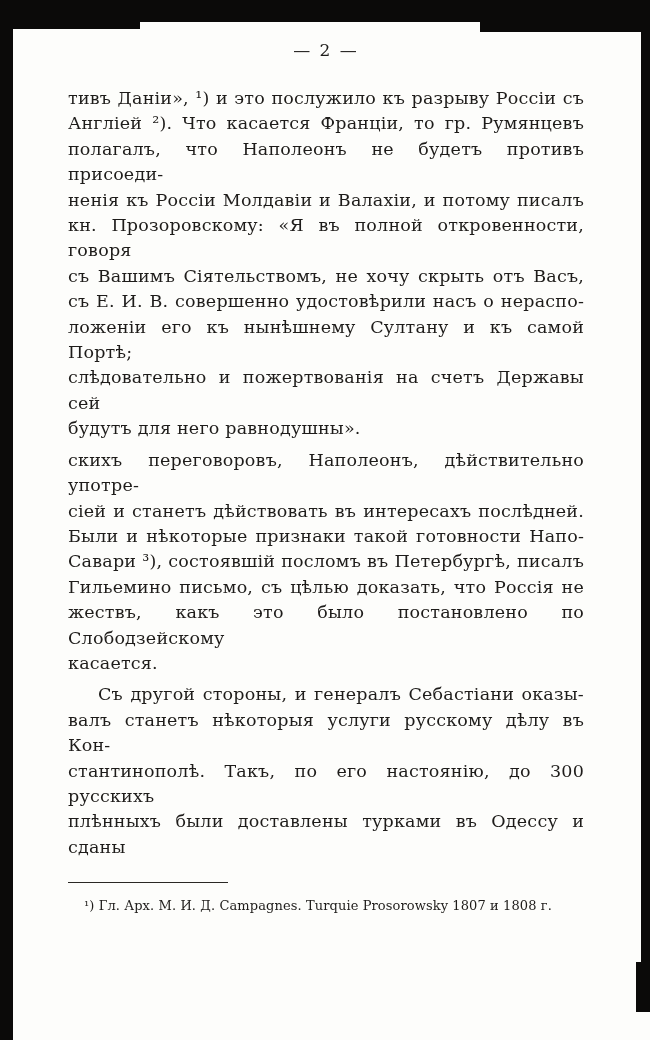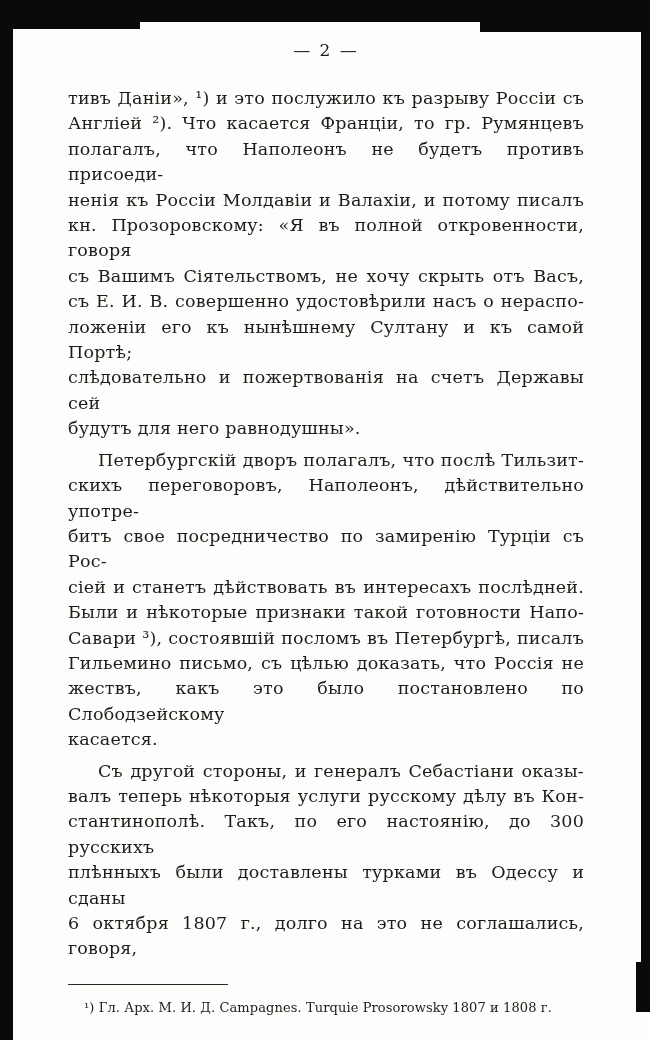--- a/index.html
+++ b/index.html
@@ -81,37 +81,34 @@
       <div class="line">ненія къ Россіи Молдавіи и Валахіи, и потому писалъ</div>
       <div class="line">кн. Прозоровскому: «Я въ полной откровенности, говоря</div>
       <div class="line">съ Вашимъ Сіятельствомъ, не хочу скрыть отъ Васъ,</div>
       <div class="line">съ Е. И. В. совершенно удостовѣрили насъ о нераспо-</div>
       <div class="line">ложеніи его къ нынѣшнему Султану и къ самой Портѣ;</div>
       <div class="line">слѣдовательно и пожертвованія на счетъ Державы сей</div>
       <div class="line last">будутъ для него равнодушны».</div>
     </div>
 
     <div class="paragraph">
-      <div class="line p-first">Петербургскій дворъ полагалъ, что послѣ Тильзит-</div>
       <div class="line">скихъ переговоровъ, Наполеонъ, дѣйствительно употре-</div>
-      <div class="line">битъ свое посредничество по замиренію Турціи съ Рос-</div>
       <div class="line">сіей и станетъ дѣйствовать въ интересахъ послѣдней.</div>
       <div class="line">Были и нѣкоторые признаки такой готовности Напо-</div>
       <div class="line">Савари ³), состоявшій посломъ въ Петербургѣ, писалъ</div>
       <div class="line">Гильемино письмо, съ цѣлью доказать, что Россія не</div>
       <div class="line">жествъ, какъ это было постановлено по Слободзейскому</div>
       <div class="line last">касается.</div>
     </div>
 
     <div class="paragraph">
       <div class="line p-first">Съ другой стороны, и генералъ Себастіани оказы-</div>
-      <div class="line">валъ теперь нѣкоторыя услуги русскому дѣлу въ Кон-</div>
+      <div class="line">валъ станетъ нѣкоторыя услуги русскому дѣлу въ Кон-</div>
       <div class="line">стантинополѣ. Такъ, по его настоянію, до 300 русскихъ</div>
       <div class="line">плѣнныхъ были доставлены турками въ Одессу и сданы</div>
-      <div class="line">6 октября 1807 г., долго на это не соглашались, говоря,</div>
     </div>
 
     <div class="fn-rule"></div>
 
     <div class="footnotes">
       <div class="fn">
         <div class="fn-line fn-first last">¹) Гл. Арх. М. И. Д. Campagnes. Turquie Prosorowsky 1807 и 1808 г.</div>
       </div>
 
     </div>

